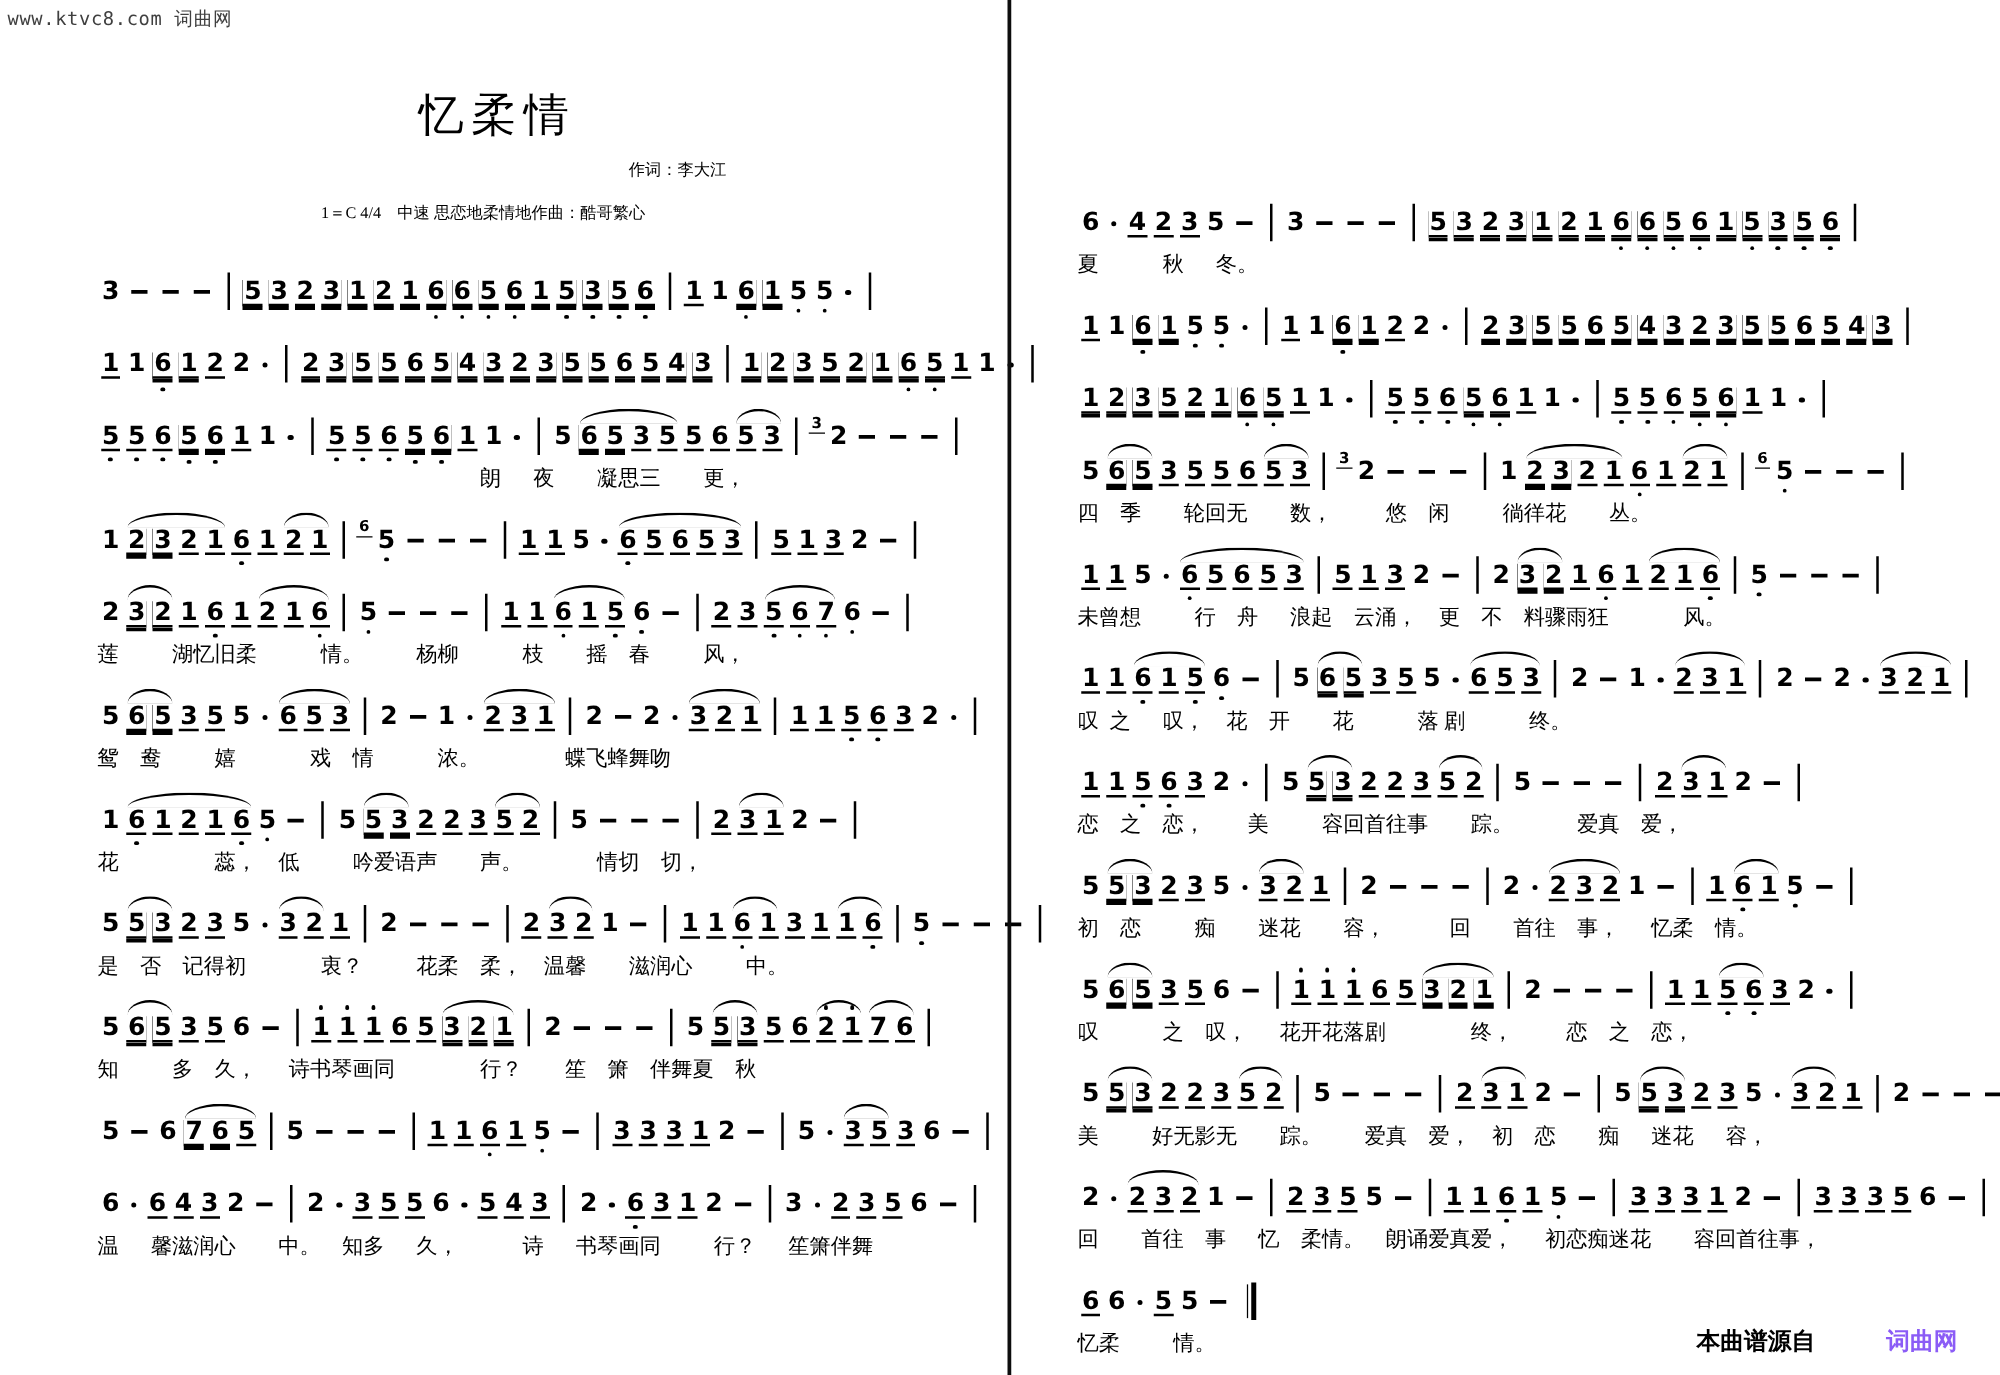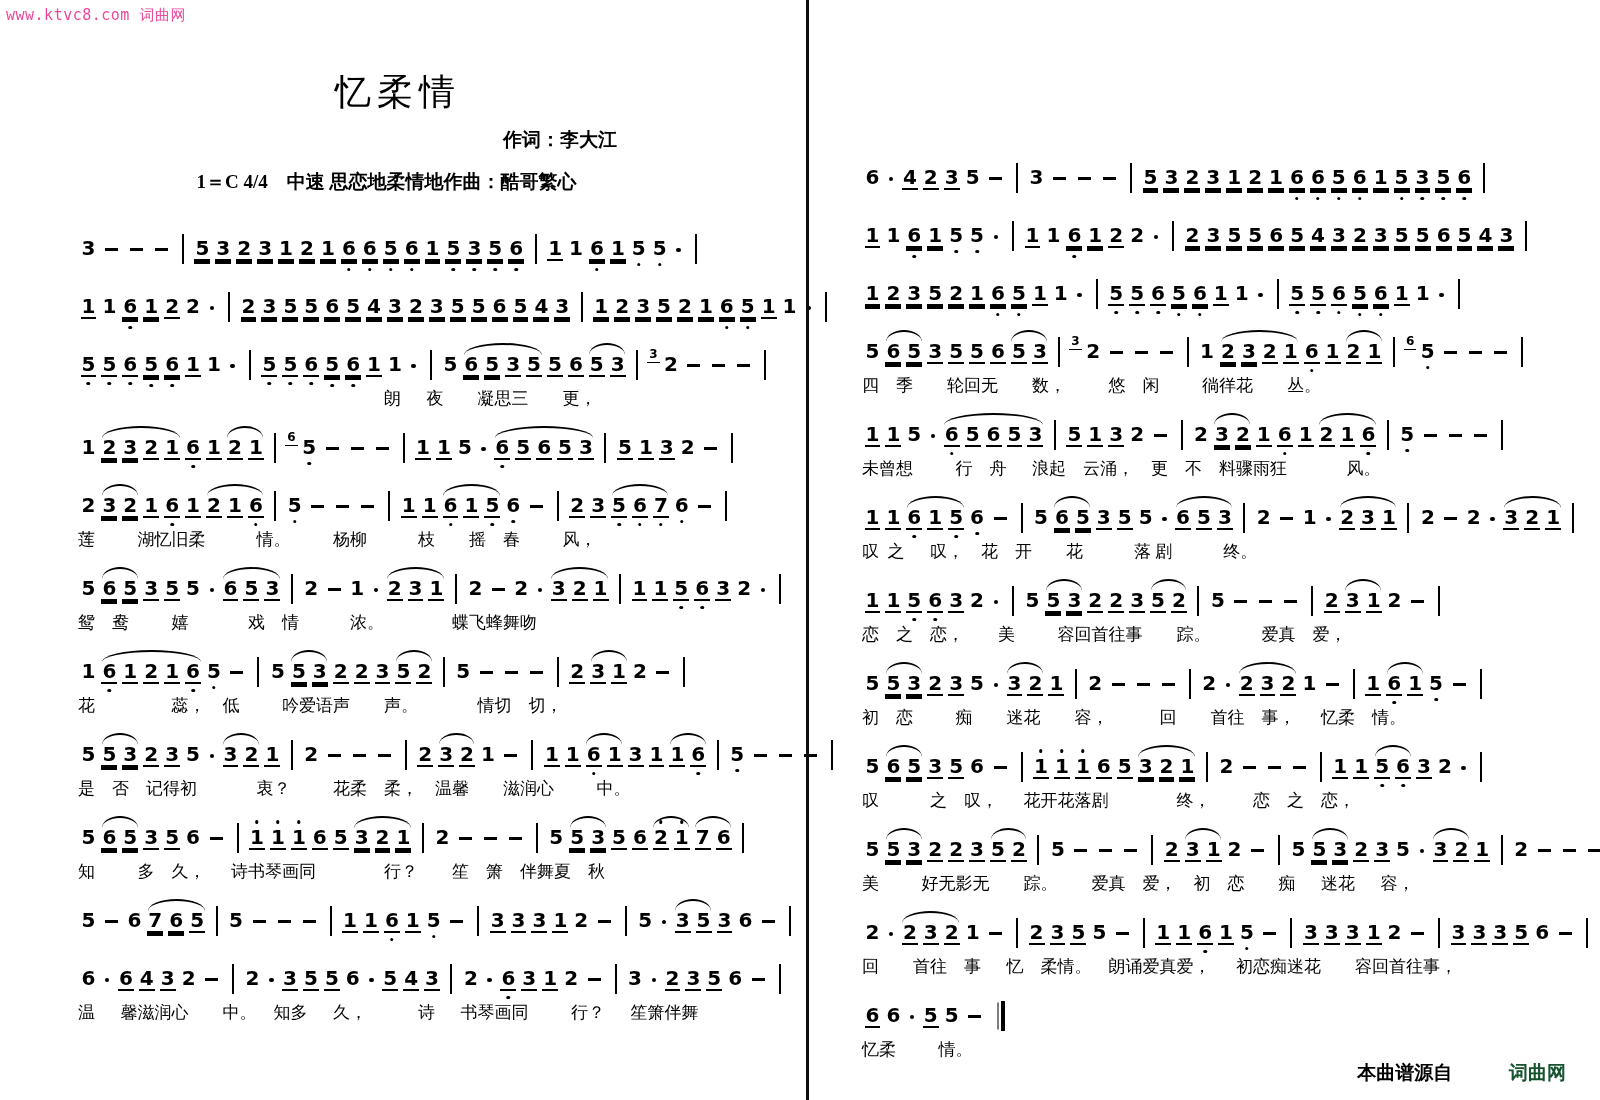--- a/index.html
+++ b/index.html
@@ -1,31 +1,31 @@
 <!DOCTYPE html>
 <html><head>
 <meta charset="utf-8">
 <style>
   html,body{margin:0;padding:0;background:#fff;}
   body{width:1600px;height:1100px;position:relative;overflow:hidden;
        font-family:"Liberation Sans",sans-serif;color:#000;}
   .page{position:absolute;inset:0;background:#fff;}
 
   .watermark{position:absolute;left:6px;top:6px;font:15px "DejaVu Sans Mono",monospace;
-             color:#ec4899;letter-spacing:.5px;}
+             color:#404040;letter-spacing:.5px;}
 
   .divider{position:absolute;left:806px;top:0;width:3px;height:1100px;background:#0d0d0d;}
 
   .col{position:absolute;top:0;}
   .col.left{left:78px;width:640px;}
   .col.right{left:862px;width:620px;}
 
   h1.title{margin:68px 0 0 0;text-align:center;font-size:36px;font-weight:normal;
            letter-spacing:6px;font-family:"Liberation Serif",serif;}
-  .credit-row{font-size:19px;font-weight:bold;font-family:"Liberation Serif",serif;}
+  .credit-row{font-size:13px;font-weight:normal;font-family:"Liberation Serif",serif;}
   .lyricist-row{text-align:left;margin:10px 0 0 425px;}
   .meta-row{display:flex;justify-content:center;margin-top:16px;align-items:baseline;}
   .meta-row .composer{margin-right:23px;}
 
   .systems{margin-top:24px;}
   .col.right .systems{margin-top:148px;}
 
   .system{margin-bottom:9px;}
   .noteline{white-space:nowrap;padding:15px 0 10px 0;height:24px;}
   .lyrics{font-size:17px;white-space:pre;height:22px;margin-top:3px;
@@ -119,20 +119,21 @@
         </div>
       </div>
   </div>
 
   <div class="divider"></div>
 
   <div class="col right">
     <div class="systems" id="rightSystems">
         <div class="system">
           <div class="noteline"><span class="note">6</span><span class="dot"></span><span class="note u1">4</span><span class="note u1">2</span><span class="note u1">3</span><span class="note">5</span><span class="dash"></span><span class="bar"></span><span class="note">3</span><span class="dash"></span><span class="dash"></span><span class="dash"></span><span class="bar"></span><span class="note u2">5</span><span class="note u2">3</span><span class="note u2">2</span><span class="note u2">3</span><span class="note u2">1</span><span class="note u2">2</span><span class="note u2">1</span><span class="note u2 lo">6</span><span class="note u2 lo">6</span><span class="note u2 lo">5</span><span class="note u2 lo">6</span><span class="note u2">1</span><span class="note u2 lo">5</span><span class="note u2 lo">3</span><span class="note u2 lo">5</span><span class="note u2 lo">6</span><span class="bar"></span></div>
+          <div class="lyrics">夏            秋      冬。</div>
         </div>
         <div class="system">
           <div class="noteline"><span class="note u1">1</span><span class="note">1</span><span class="note u2 lo">6</span><span class="note u2">1</span><span class="note lo">5</span><span class="note lo">5</span><span class="dot"></span><span class="bar"></span><span class="note u1">1</span><span class="note">1</span><span class="note u2 lo">6</span><span class="note u2">1</span><span class="note u1">2</span><span class="note">2</span><span class="dot"></span><span class="bar"></span><span class="note u2">2</span><span class="note u2">3</span><span class="note u2">5</span><span class="note u2">5</span><span class="note u2">6</span><span class="note u2">5</span><span class="note u2">4</span><span class="note u2">3</span><span class="note u2">2</span><span class="note u2">3</span><span class="note u2">5</span><span class="note u2">5</span><span class="note u2">6</span><span class="note u2">5</span><span class="note u2">4</span><span class="note u2">3</span><span class="bar"></span></div>
         </div>
         <div class="system">
           <div class="noteline"><span class="note u2">1</span><span class="note u2">2</span><span class="note u2">3</span><span class="note u2">5</span><span class="note u2">2</span><span class="note u2">1</span><span class="note u2 lo">6</span><span class="note u2 lo">5</span><span class="note u1">1</span><span class="note">1</span><span class="dot"></span><span class="bar"></span><span class="note u1 lo">5</span><span class="note u1 lo">5</span><span class="note u1 lo">6</span><span class="note u2 lo">5</span><span class="note u2 lo">6</span><span class="note u1">1</span><span class="note">1</span><span class="dot"></span><span class="bar"></span><span class="note u1 lo">5</span><span class="note u1 lo">5</span><span class="note u1 lo">6</span><span class="note u2 lo">5</span><span class="note u2 lo">6</span><span class="note u1">1</span><span class="note">1</span><span class="dot"></span><span class="bar"></span></div>
         </div>
         <div class="system">
           <div class="noteline"><span class="note">5</span><span class="slur"><span class="note u2">6</span><span class="note u2">5</span></span><span class="note u1">3</span><span class="note u1">5</span><span class="note u1">5</span><span class="note u1">6</span><span class="slur"><span class="note u1">5</span><span class="note u1">3</span></span><span class="bar"></span><span class="grace">3</span><span class="note">2</span><span class="dash"></span><span class="dash"></span><span class="dash"></span><span class="bar"></span><span class="note">1</span><span class="slur"><span class="note u2">2</span><span class="note u2">3</span><span class="note u1">2</span><span class="note u1">1</span></span><span class="note u1 lo">6</span><span class="note u1">1</span><span class="slur"><span class="note u1">2</span><span class="note u1">1</span></span><span class="bar"></span><span class="grace">6</span><span class="note lo">5</span><span class="dash"></span><span class="dash"></span><span class="dash"></span><span class="bar"></span></div>
           <div class="lyrics">四    季        轮回无        数，          悠    闲          徜徉花        丛。</div>
@@ -167,16 +168,16 @@
         </div>
         <div class="system">
           <div class="noteline"><span class="note u1">6</span><span class="note">6</span><span class="dot"></span><span class="note u1">5</span><span class="note">5</span><span class="dash"></span><span class="bar final"></span></div>
           <div class="lyrics">忆柔          情。</div>
         </div>
       </div>
   </div>
 
   <div class="footer">
     <span>本曲谱源自</span>
-    <span class="site" style="color: #14532d;">词曲网</span>
+    <span class="site" style="color: #8b5cf6;">词曲网</span>
   </div>
 
 </div>
 
 </body></html>

